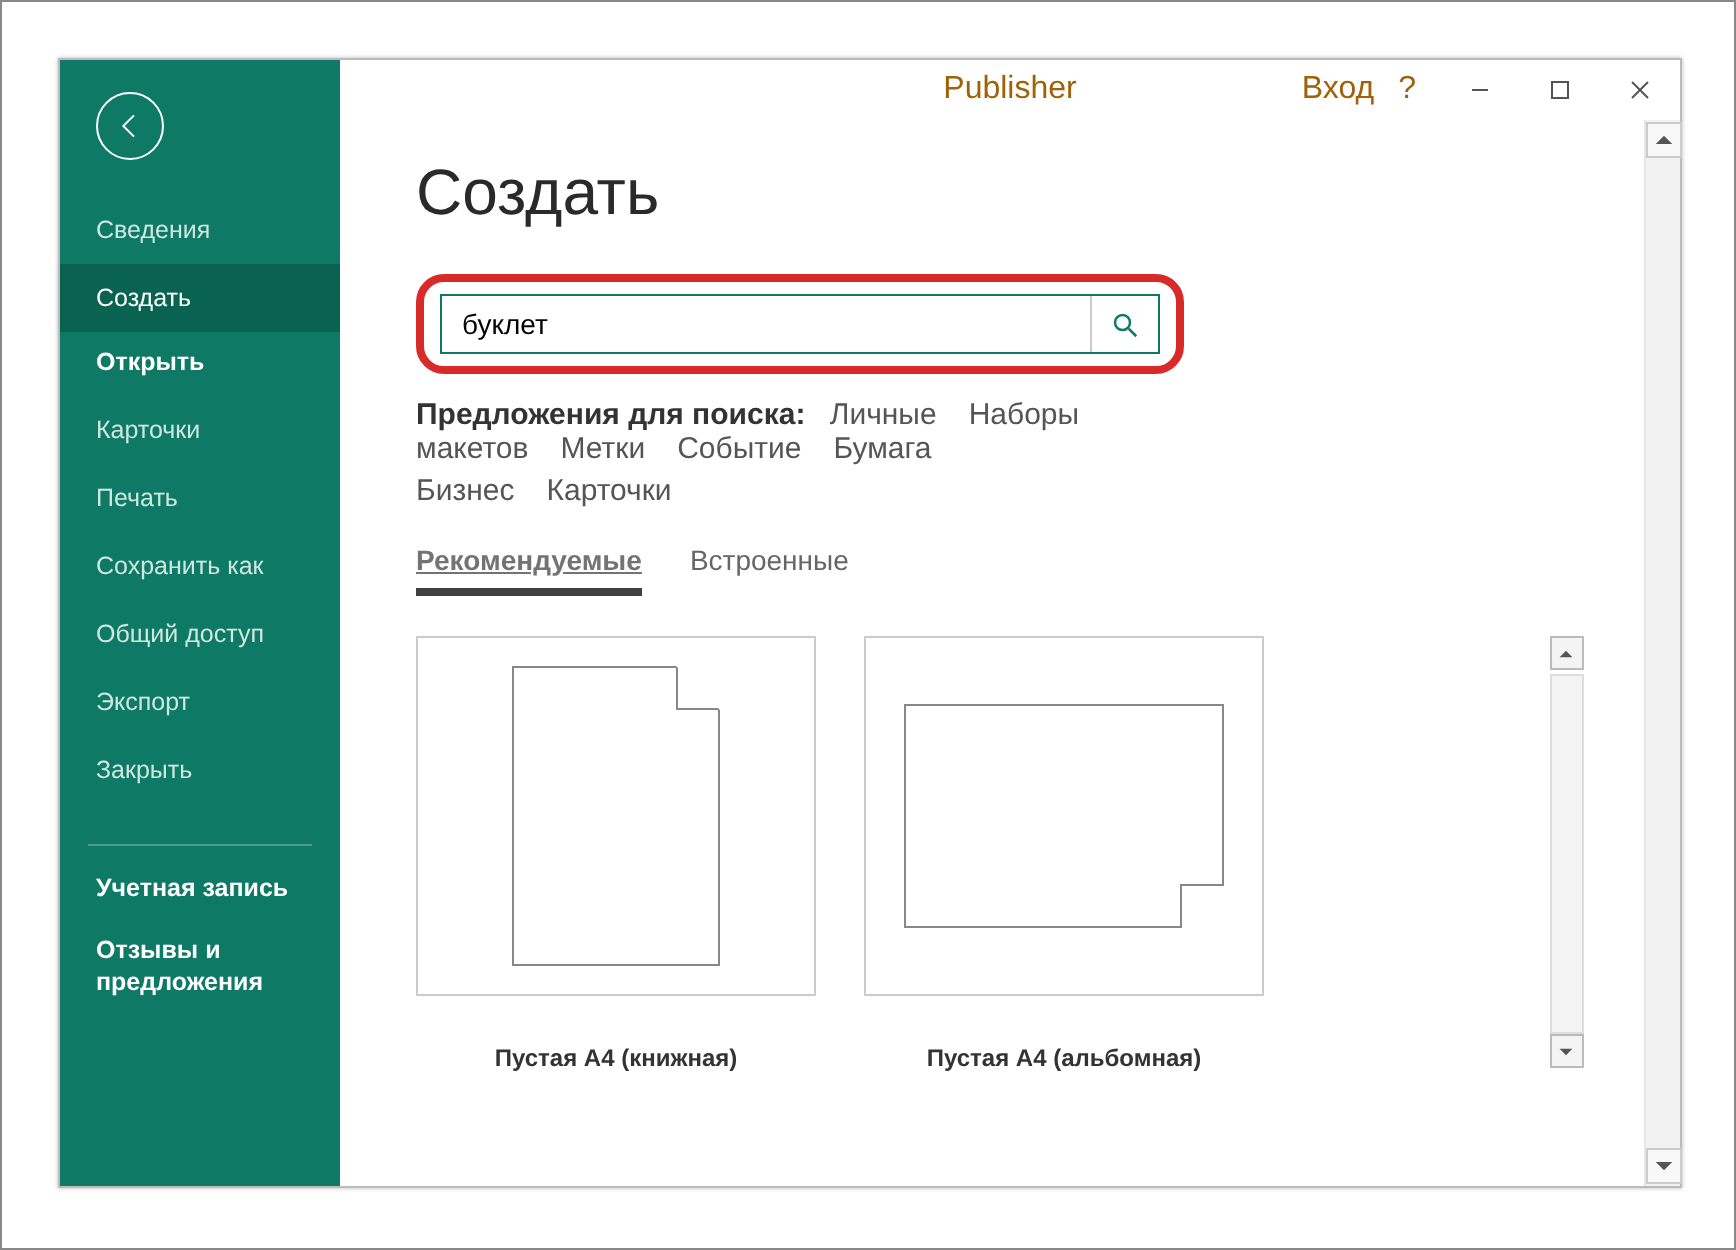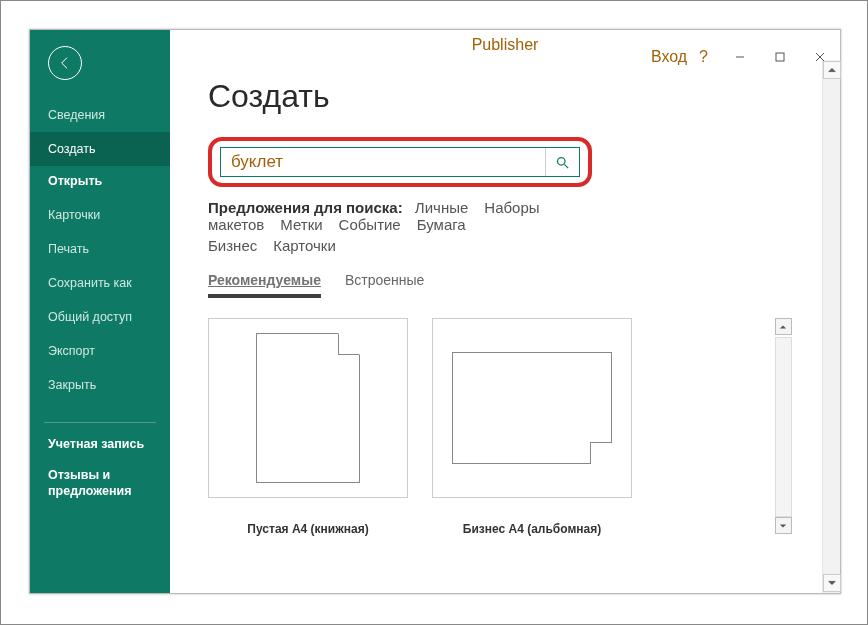--- a/index.html
+++ b/index.html
@@ -52,21 +52,21 @@
   height: 30px;
   display: flex;
   align-items: center;
   font-size: 16px;
   color: #a16207;
   position: relative;
 }
 .titlebar .app-title { position: absolute; left: 50%; transform: translateX(-50%); }
 .titlebar .right {
   position: absolute; right: 0; top: 0;
-  display: flex; align-items: center; height: 30px; margin-top: 12px;
+  display: flex; align-items: center; height: 30px;
 }
 .titlebar .right span { padding: 0 6px; cursor: pointer; }
 .winbtn {
   width: 40px; height: 30px;
   display: flex; align-items: center; justify-content: center;
   cursor: pointer;
 }
 .winbtn svg { width: 10px; height: 10px; stroke: #555; stroke-width: 1; fill: none; }
 
 
@@ -96,21 +96,21 @@
   display: inline-block;
 }
 .search-box {
   width: 360px; height: 30px;
   border: 1px solid #0e7a65;
   display: flex; align-items: center;
   background: #fff;
 }
 .search-box input {
   flex: 1; border: none; outline: none;
-  padding: 0 10px; font-size: 17px; color: #a16207;
+  padding: 0 10px; font-size: 14px; color: #000000;
   background: transparent;
 }
 .search-btn {
   width: 34px; height: 28px; border-left: 1px solid #ccc;
   display:flex; align-items:center; justify-content:center; cursor:pointer;
 }
 .search-btn svg { width:15px; height:15px; stroke:#0e7a65; fill:none; stroke-width:2; }
 
 .suggest-row { font-size: 15px; color: #555; margin-bottom: 4px; }
 .suggest-row b { font-weight: 600; color: #333; margin-right: 8px; }
@@ -237,21 +237,21 @@
                     </div>
                   </div>
                   <div class="caption">Пустая A4 (книжная)</div>
                 </div>
                 <div class="tpl">
                   <div class="thumb">
                     <div class="page-shape landscape">
                       <div class="fold"></div>
                     </div>
                   </div>
-                  <div class="caption">Бизнес A4 (альбомная)</div>
+                  <div class="caption">Пустая A4 (альбомная)</div>
                 </div>
               </div>
             <div class="gallery-scroll">
               <div class="arrow">
                   <svg viewBox="0 0 10 10">
                     <path d="M1 7 L5 3 L9 7 Z"></path>
                   </svg>
                 </div>
               <div class="track"></div>
               <div class="arrow">

